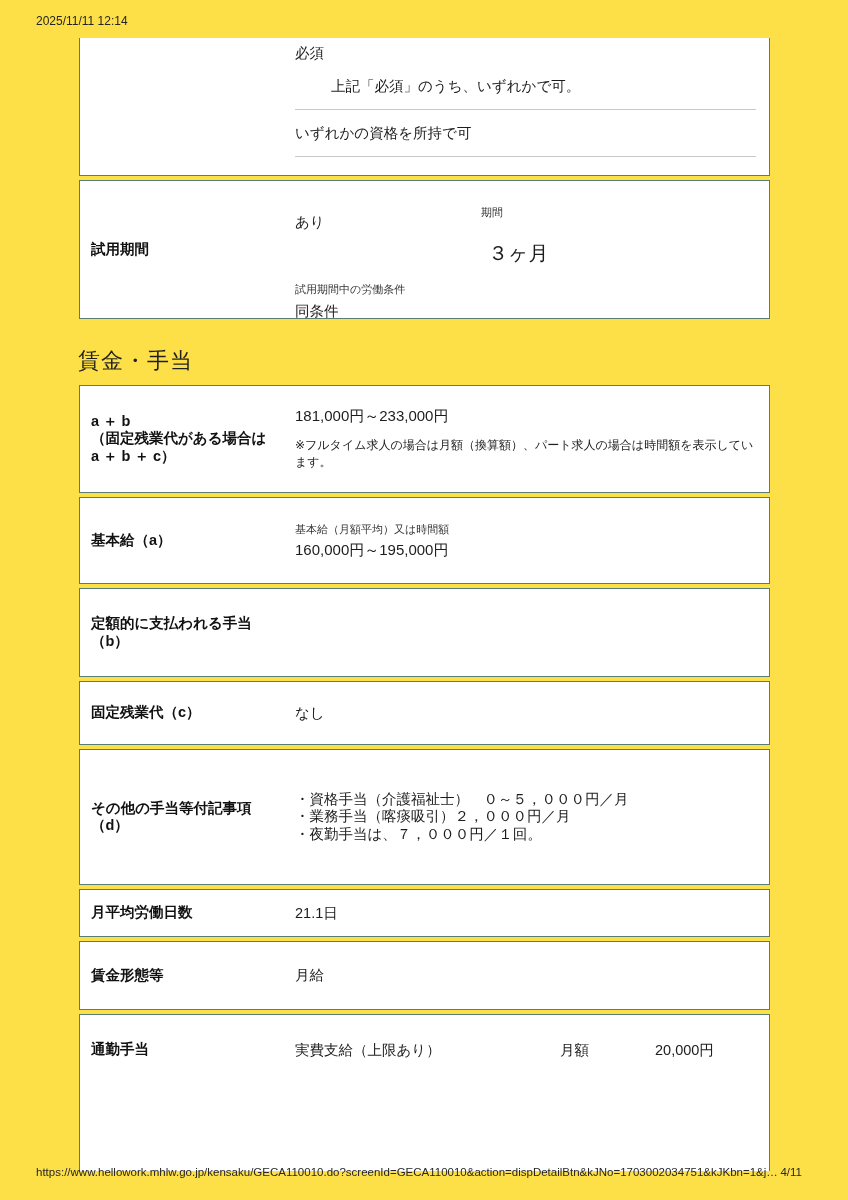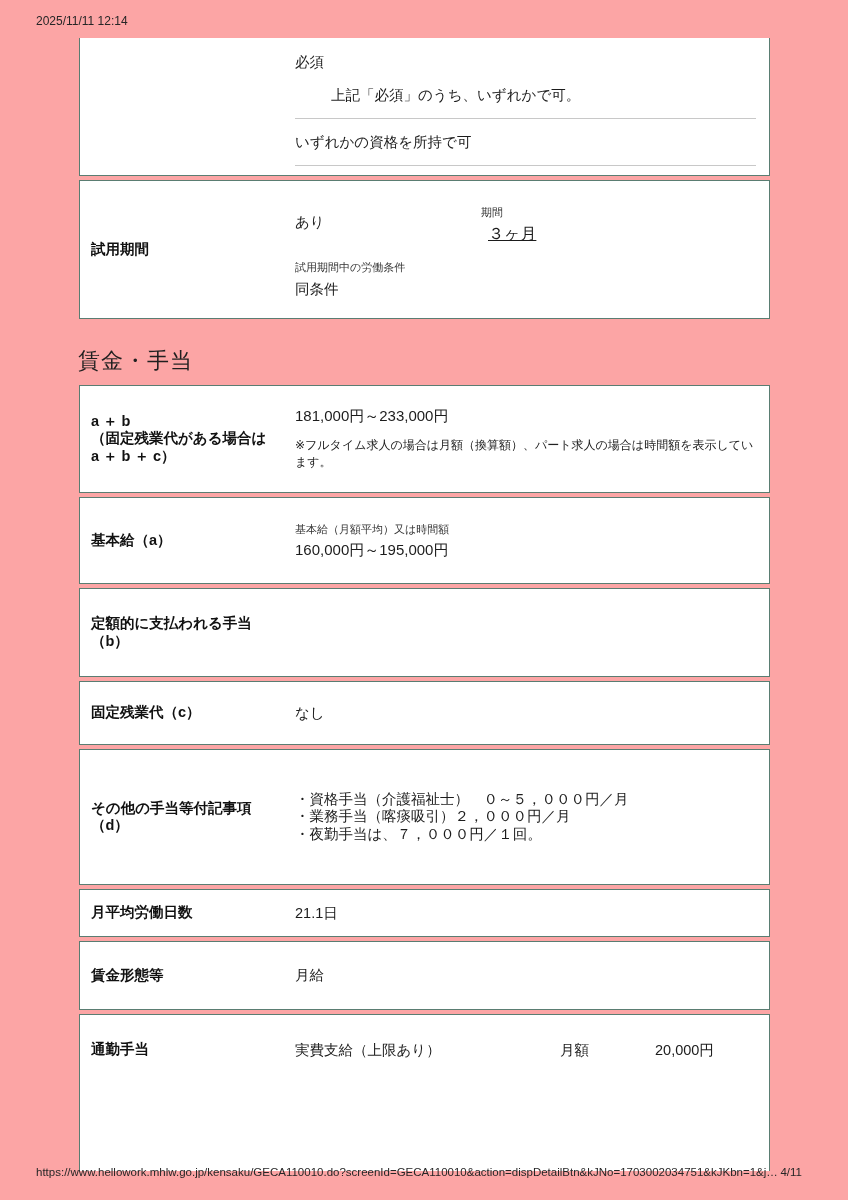--- a/index.html
+++ b/index.html
@@ -1,17 +1,17 @@
 <!DOCTYPE html>
 <html lang="ja"><head>
 <meta charset="utf-8">
 <style>
   html,body{margin:0;padding:0;background:#ffffff;}
   .page{
-    position:relative;width:848px;height:1200px;background:#fca5a5;overflow:hidden;
+    position:relative;width:848px;height:1200px;background:#fde047;overflow:hidden;
     font-family:"Liberation Sans","DejaVu Sans",sans-serif;color:#1c1c1c;
   }
   
   .print-timestamp{position:absolute;top:14px;left:36px;font-size:12px;color:#262626;}
   .print-title{position:absolute;top:15px;left:0;width:100%;text-align:center;font-size:12px;color:#262626;}
   .print-url{position:absolute;top:1166px;left:36px;font-size:11.5px;color:#262626;}
   .print-pagenum{position:absolute;top:1166px;right:46px;font-size:11.5px;color:#262626;}
 
   .content{position:absolute;left:79px;top:38px;width:691px;}
 
@@ -32,30 +32,30 @@
   }
   .value-cell.top{justify-content:flex-start;}
 
   .sub-label{font-size:11px;color:#333;}
   .note{font-size:12px;line-height:1.4;color:#222;margin-top:11px;}
   .sep{border-top:1px solid #c8c8c8;height:0;}
   .tight{line-height:1.08;}
   .lines3{line-height:1.18;}
 
   
-  .t1r1-value{padding-top:6px;justify-content:center;}
+  .t1r1-value{padding-top:6px;justify-content:flex-start;}
   .t1r1-value .item1{margin-top:0;}
   .t1r1-value .item2{margin-top:14px;margin-left:36px;}
   .t1r1-value .sep{margin-top:13px;}
   .t1r1-value .item3{margin-top:14px;}
 
   .trial-value{justify-content:flex-start;padding-top:24px;}
   .trial-top{display:flex;align-items:flex-start;}
   .trial-ari{width:186px;flex:0 0 186px;padding-top:8px;}
-  .trial-period-value{font-size:16px;padding-left:7px;margin-top:4px;text-decoration:underline;}
+  .trial-period-value{font-size:20px;padding-left:7px;margin-top:20px;}
   .trial-cond-label{margin-top:15px;}
   .trial-cond-value{margin-top:5px;}
 
   .section-heading{
     margin:27px 0 8px -1px;height:31px;font-size:22px;color:#1f1f1f;
     letter-spacing:1px;font-weight:400;
   }
 
   .amount{font-size:15px;}
   .commute-inner{display:flex;align-items:baseline;}

